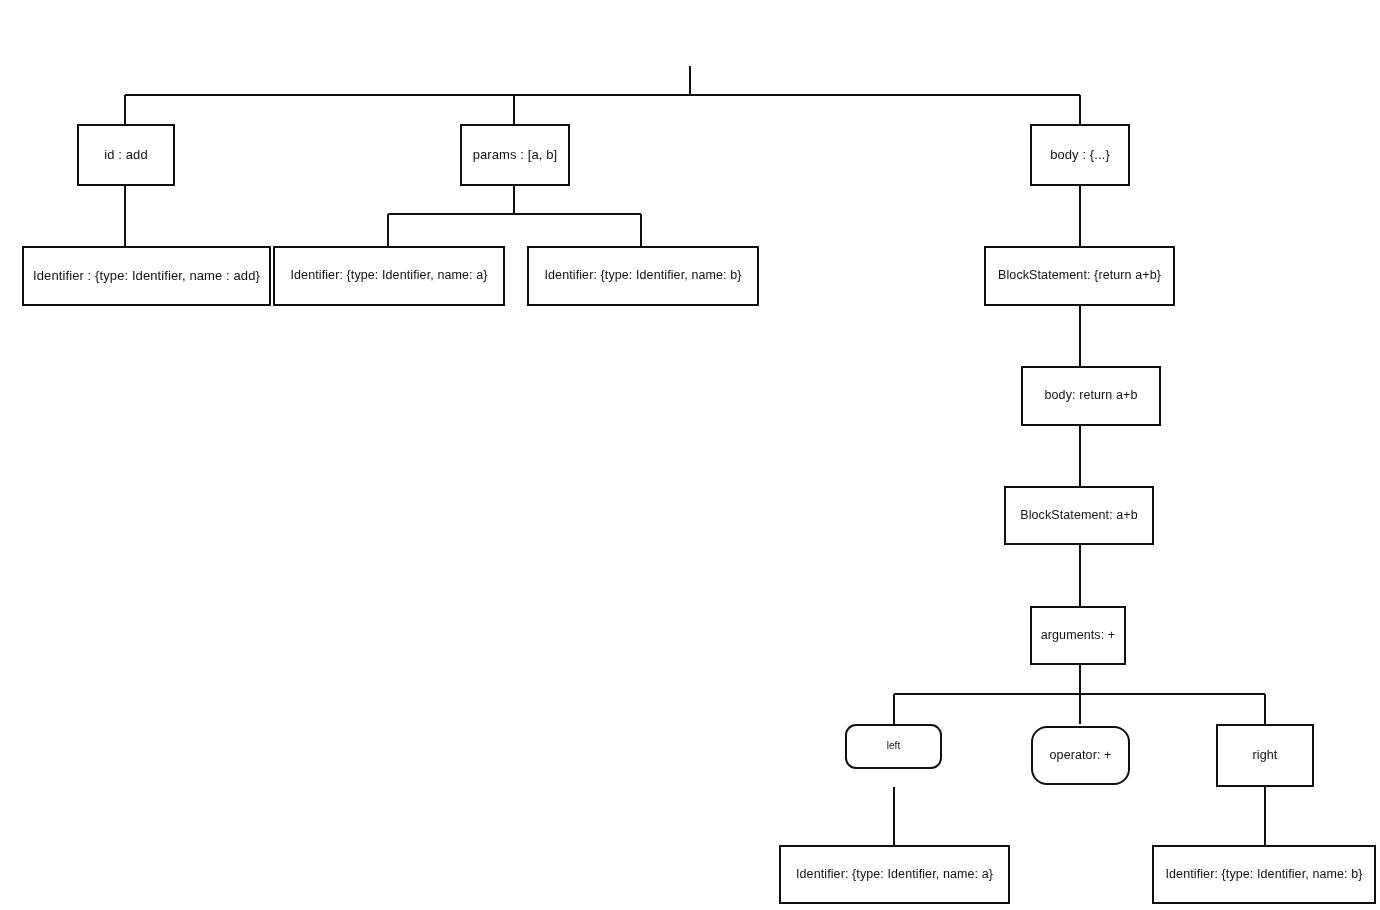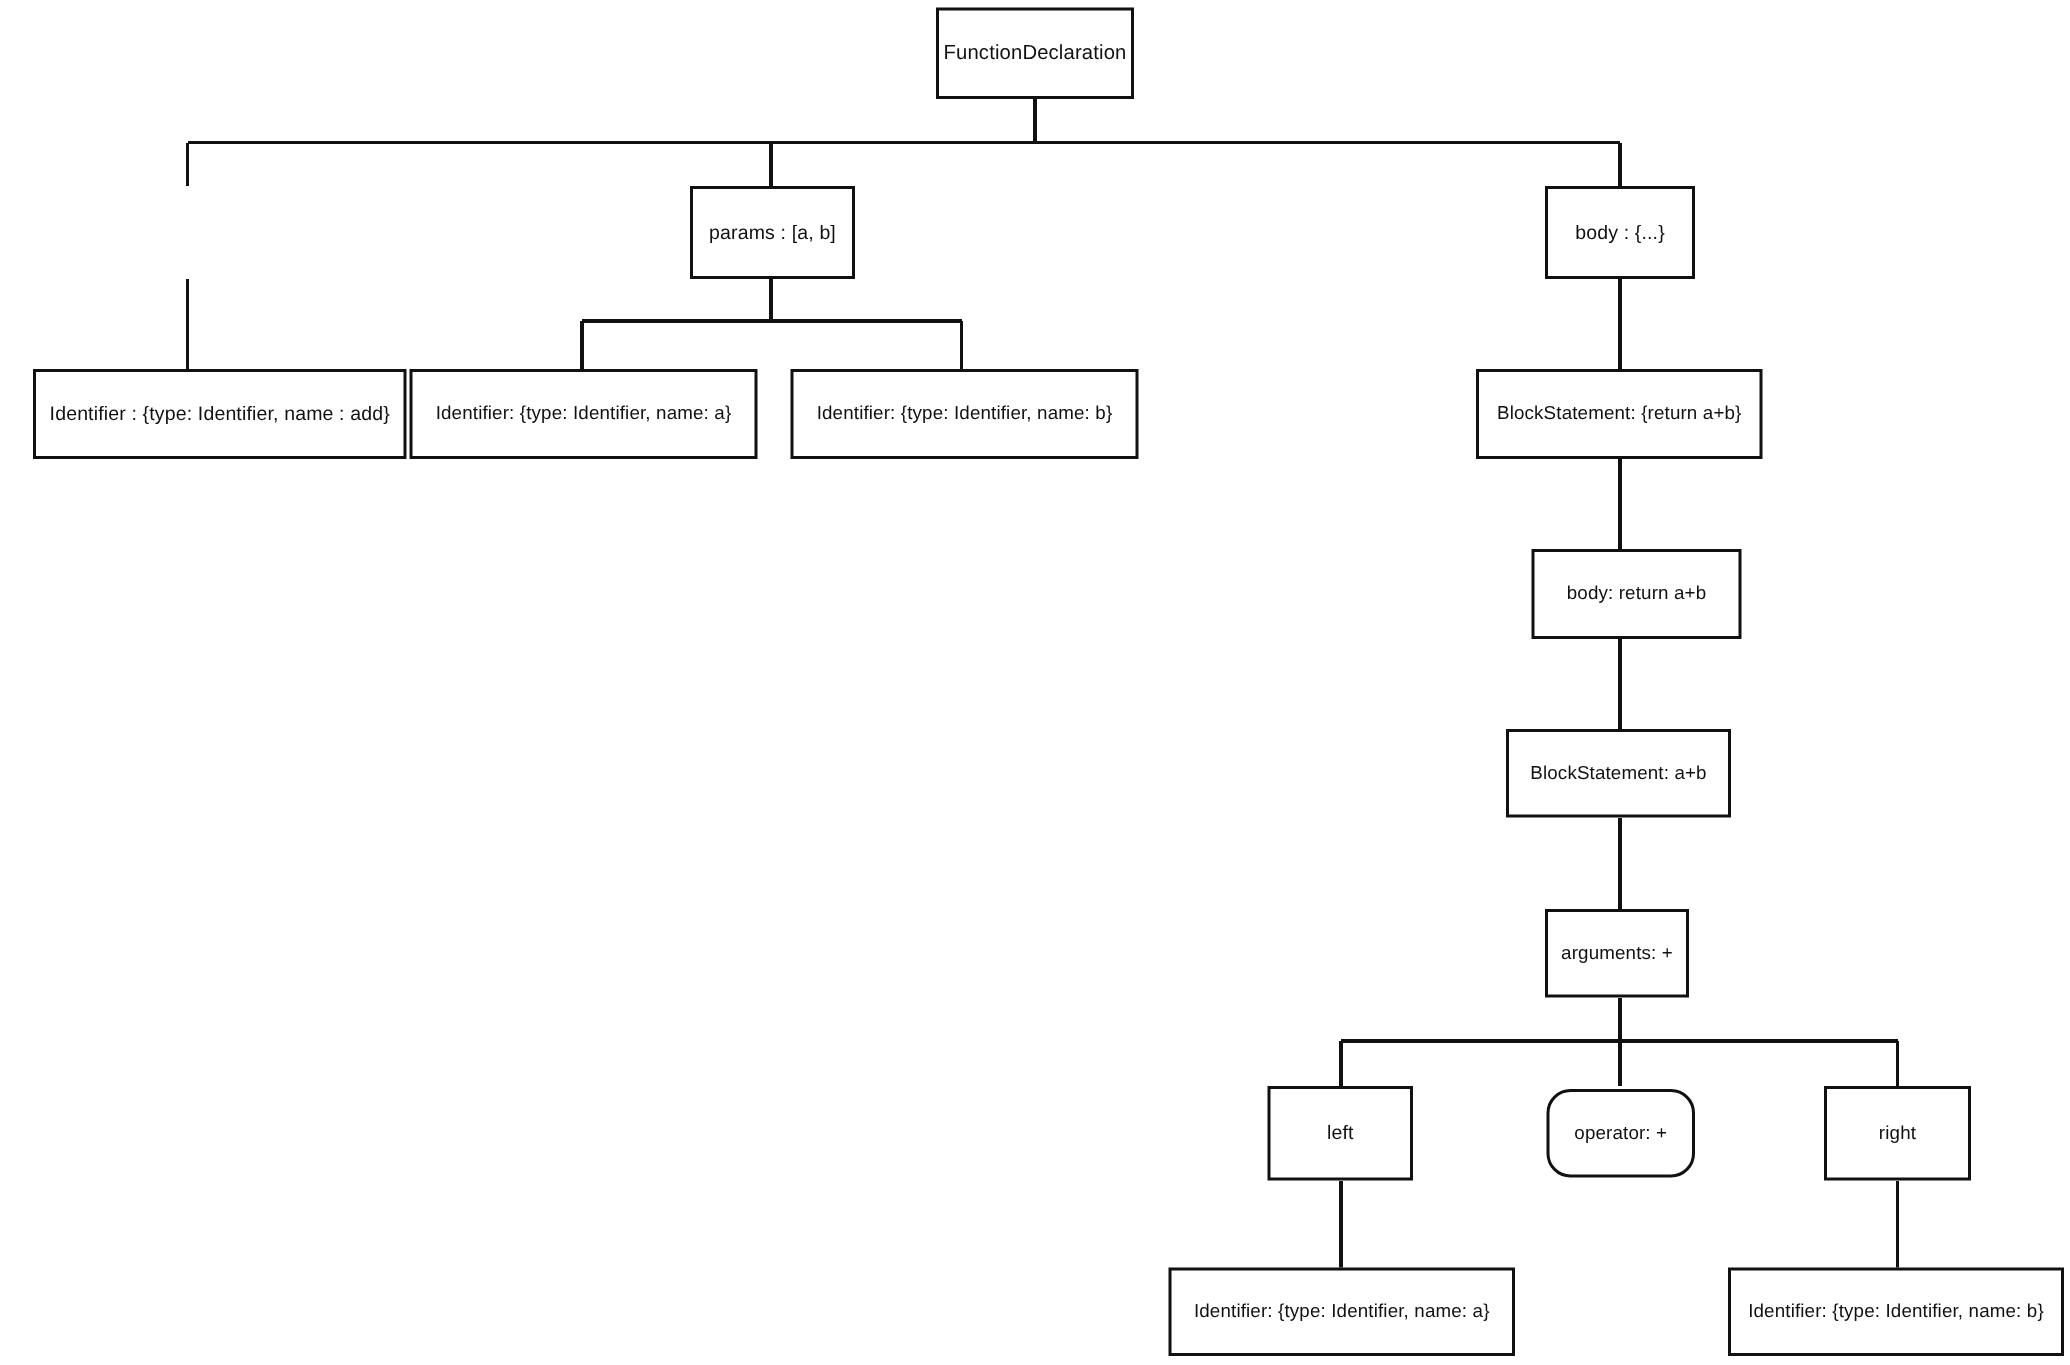--- a/index.html
+++ b/index.html
@@ -81,24 +81,24 @@
       <path d="M 894 694 L 894 724"></path>
       <path d="M 1080 694 L 1080 724"></path>
       <path d="M 1265 694 L 1265 724"></path>
 
       <path d="M 894 787 L 894 845"></path>
 
       <path d="M 1265 787 L 1265 845"></path>
     </g>
   </svg>
 
-  <div class="node" style="left:624px; top:5px; width:132px; height:61px; font-size:13.5px;">
-    <span class="label">FunctionDeclaration</span>
+
+  <div class="node" style="left:77px; top:124px; width:98px; height:62px; font-size:13px;">
+    <span class="label">id : add</span>
   </div>
-
 
   <div class="node" style="left:460px; top:124px; width:110px; height:62px; font-size:13px;">
     <span class="label">params :  [a, b]</span>
   </div>
 
   <div class="node" style="left:1030px; top:124px; width:100px; height:62px; font-size:13px;">
     <span class="label">body : {...}</span>
   </div>
 
   <div class="node" style="left:2px; top:246px; width:249px; height:60px; font-size:13px;margin-left:20px;">
@@ -122,21 +122,21 @@
   </div>
 
   <div class="node" style="left:1004px; top:486px; width:150px; height:59px; font-size:12.5px;">
     <span class="label">BlockStatement: a+b</span>
   </div>
 
   <div class="node" style="left:1030px; top:606px; width:96px; height:59px; font-size:12.5px;">
     <span class="label">arguments: +</span>
   </div>
 
-  <div class="node" style="left:845px; top:724px; width:97px; height:63px; font-size:13px;">
+  <div class="node" style="left:845px; top:724px; width:97px; height:45px; font-size:10px;border-radius:11px;">
     <span class="label">left</span>
   </div>
 
   <div class="node" style="left:1031px; top:726px; width:99px; height:59px; font-size:12.5px;border-radius:16px;">
     <span class="label">operator: +</span>
   </div>
 
   <div class="node" style="left:1216px; top:724px; width:98px; height:63px; font-size:12.5px;">
     <span class="label">right</span>
   </div>

